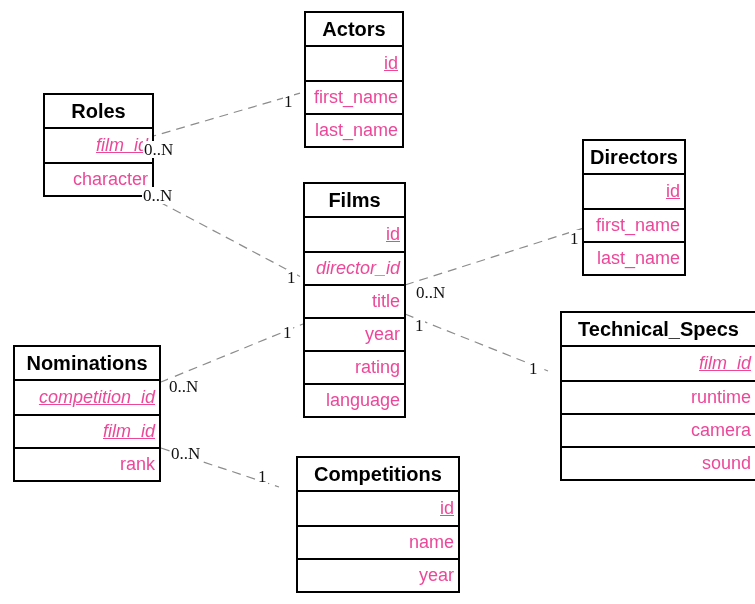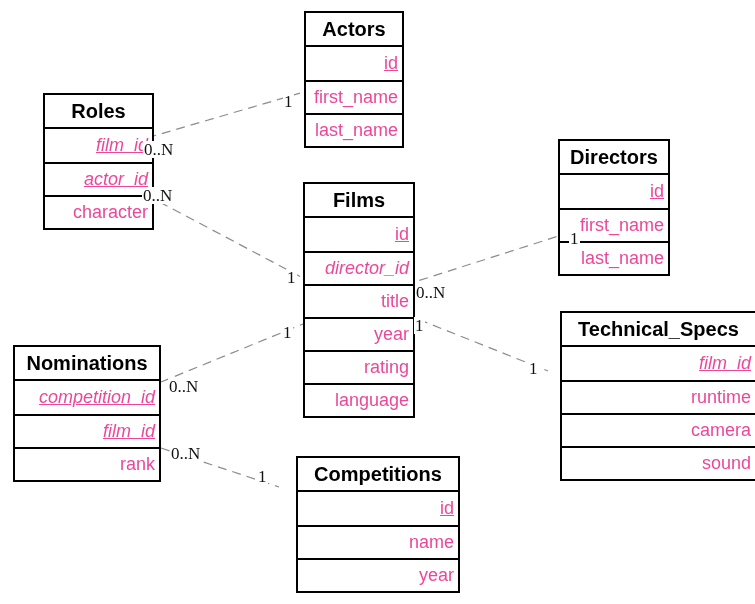--- a/index.html
+++ b/index.html
@@ -71,33 +71,32 @@
     </svg>
 <div class="entity" style="left: 304px; top: 11px; width: 100px; text-align: center;">
       <div class="entity-header">Actors</div>
       <div class="attr pk">id</div>
       <div class="attr">first_name</div>
       <div class="attr">last_name</div>
     </div>
     <div class="entity" style="left: 43px; top: 93px; width: 111px;">
       <div class="entity-header">Roles</div>
       <div class="attr pk fk">film_id</div>
-      <div class="attr pk fk">actor_id</div>
       <div class="attr">character</div>
     </div>
-    <div class="entity" style="left: 303px; top: 182px; width: 112px;">
+    <div class="entity" style="left: 303px; top: 182px; width: 103px;">
       <div class="entity-header">Films</div>
       <div class="attr pk">id</div>
       <div class="attr fk">director_id</div>
       <div class="attr">title</div>
       <div class="attr">year</div>
       <div class="attr">rating</div>
       <div class="attr">language</div>
     </div>
-    <div class="entity" style="left: 558px; top: 139px; width: 112px; text-align: right;">
+    <div class="entity" style="left: 582px; top: 139px; width: 104px; text-align: right;">
       <div class="entity-header">Directors</div>
       <div class="attr pk">id</div>
       <div class="attr">first_name</div>
       <div class="attr">last_name</div>
     </div>
     <div class="entity" style="left: 560px; top: 311px; width: 197px;">
       <div class="entity-header">Technical_Specs</div>
       <div class="attr pk fk">film_id</div>
       <div class="attr">runtime</div>
       <div class="attr">camera</div>

